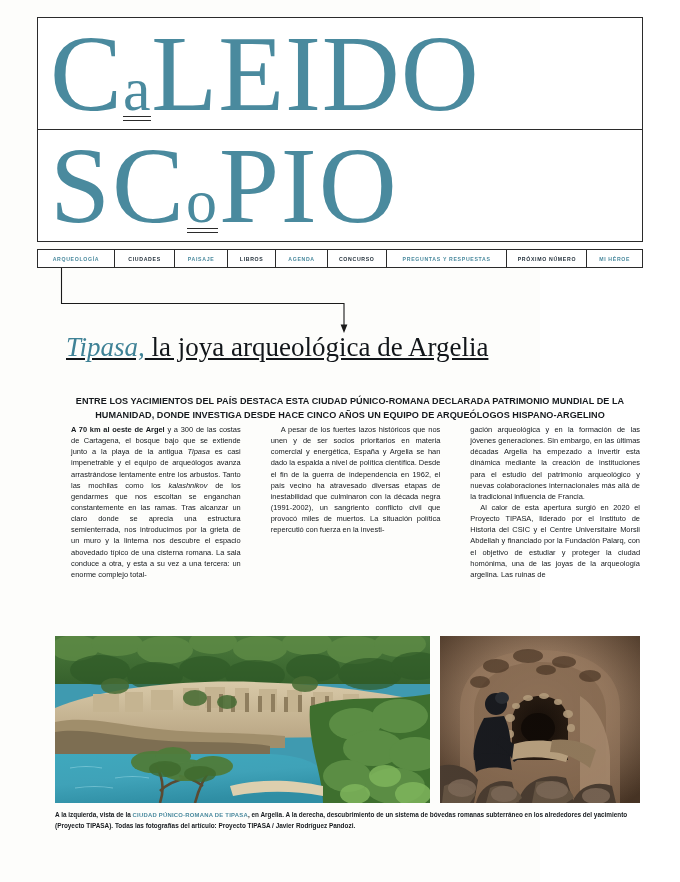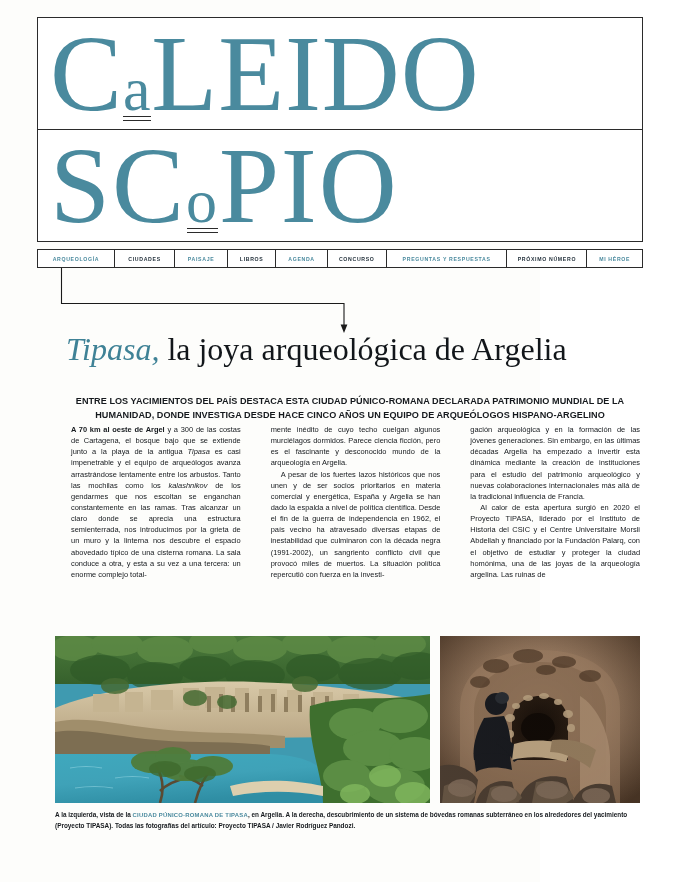--- a/index.html
+++ b/index.html
@@ -99,24 +99,25 @@
   .nav-dark { color: #1d2b36; }
 
   
   .connector { position: absolute; left: 37px; top: 268px; }
 
   
   .headline {
     position: absolute;
     left: 66px; top: 333px;
     width: 572px;
-    font-size: 32px;
+    font-size: 27px;
     line-height: 1.05;
     color: #12161a;
     white-space: nowrap;
+    text-decoration: underline;
   }
   .headline .tipasa {
     color: #3f8296;
     font-style: italic;
     font-family: "Liberation Serif", serif;
   }
 
   
   .kicker {
     position: absolute;
@@ -257,21 +258,20 @@
 
   <div class="kicker">ENTRE LOS YACIMIENTOS DEL PAÍS DESTACA ESTA CIUDAD PÚNICO-ROMANA DECLARADA PATRIMONIO MUNDIAL DE LA HUMANIDAD, DONDE INVESTIGA DESDE HACE CINCO AÑOS UN EQUIPO DE ARQUEÓLOGOS HISPANO-ARGELINO</div>
 
   <div class="cols">
 
     <div class="col">
       <p class="first"><span class="lead">A 70 km al oeste de Argel</span><span> y a 300 de las costas de Cartagena, el bosque bajo que se extiende junto a la playa de la antigua </span><em>Tipasa</em><span> es casi impenetrable y el equipo de arqueólogos avanza arrastrándose lentamente entre los arbustos. Tanto las mochilas como los </span><em>kalashnikov</em><span> de los gendarmes que nos escoltan se enganchan constantemente en las ramas. Tras alcanzar un claro donde se aprecia una estructura semienterrada, nos introducimos por la grieta de un muro y la linterna nos descubre el espacio abovedado típico de una cisterna romana. La sala conduce a otra, y esta a su vez a una tercera: un enorme complejo total-</span></p>
     </div>
 
     <div class="col">
-      <p class="first">mente inédito de cuyo techo cuelgan algunos murciélagos dormidos. Parece ciencia ficción, pero es el fascinante y desconocido mundo de la arqueología en Argelia.</p>
       <p>A pesar de los fuertes lazos históricos que nos unen y de ser socios prioritarios en materia comercial y energética, España y Argelia se han dado la espalda a nivel de política científica. Desde el fin de la guerra de independencia en 1962, el país vecino ha atravesado diversas etapas de inestabilidad que culminaron con la década negra (1991-2002), un sangriento conflicto civil que provocó miles de muertos. La situación política repercutió con fuerza en la investi-</p>
     </div>
 
     <div class="col">
       <p class="first">gación arqueológica y en la formación de las jóvenes generaciones. Sin embargo, en las últimas décadas Argelia ha empezado a invertir esta dinámica mediante la creación de instituciones para el estudio del patrimonio arqueológico y nuevas colaboraciones internacionales más allá de la tradicional influencia de Francia.</p>
       <p>Al calor de esta apertura surgió en 2020 el Proyecto TIPASA, liderado por el Instituto de Historia del CSIC y el Centre Universitaire Morsli Abdellah y financiado por la Fundación Palarq, con el objetivo de estudiar y proteger la ciudad homónima, una de las joyas de la arqueología argelina. Las ruinas de</p>
     </div>
 
   </div>
 

